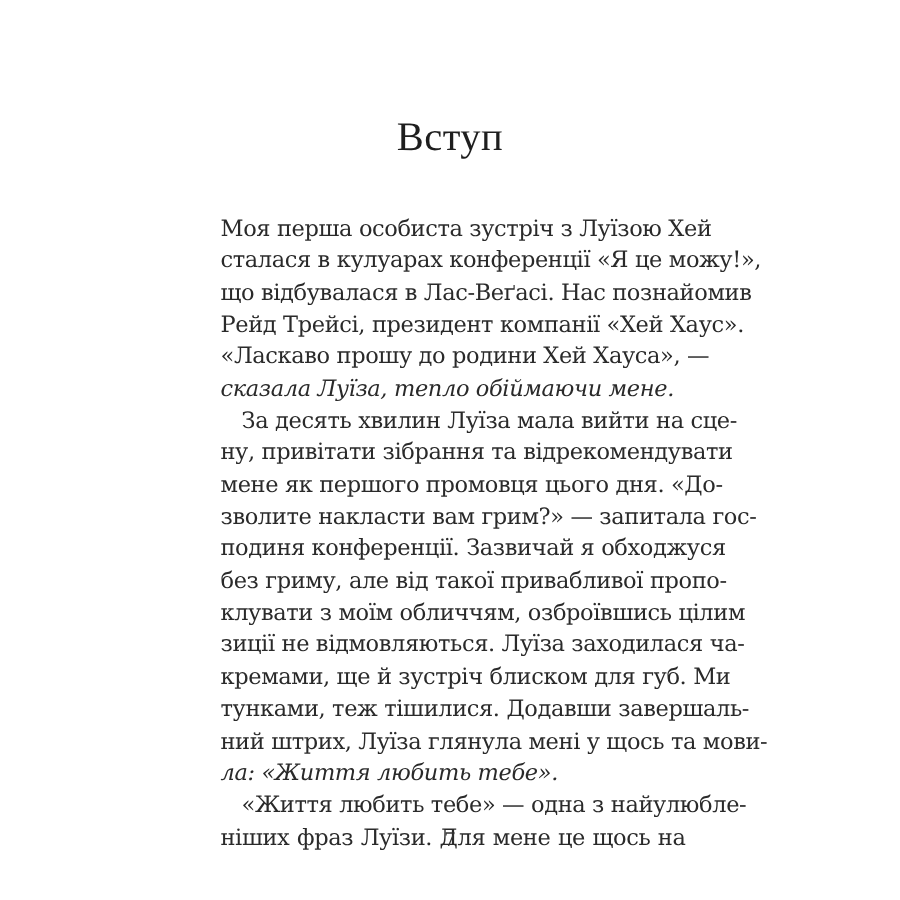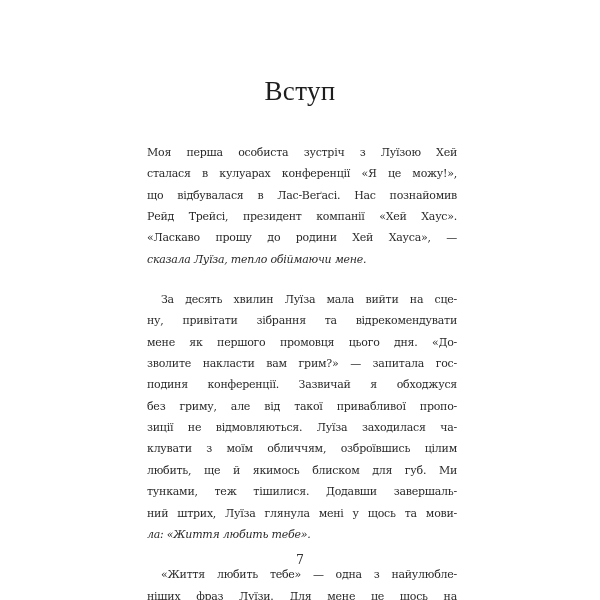--- a/index.html
+++ b/index.html
@@ -14,28 +14,28 @@
     position: absolute; left: 0; width: 600px; top: 76px;
     text-align: center;
     font-family: "Liberation Serif", serif;
     font-size: 27px; color: #1e1e1e; letter-spacing: 0.3px;
   }
   .body-text {
     position: absolute; left: 147px; width: 310px; top: 142px;
   }
   .line {
     height: 21.35px; line-height: 21.35px;
-    font-size: 11px;
+    font-size: 15px;
     white-space: nowrap;
     text-align: justify;
     text-align-last: justify;
     letter-spacing: -0.25px;
   }
   .line.last { text-align-last: left; font-style: italic; }
-  .line.indent { text-indent: 14px; margin-top: 19px; }
+  .line.indent { text-indent: 14px; }
   .pageno {
     position: absolute; left: 0; width: 600px; top: 552px;
     text-align: center; font-size: 12.5px; color: #333;
   }
 </style>
 </head>
 <body>
 
 <div class="page">
   <div class="title">Вступ</div>
@@ -45,23 +45,23 @@
       <div class="line">що відбувалася в Лас-Веґасі. Нас познайомив</div>
       <div class="line">Рейд Трейсі, президент компанії «Хей Хаус».</div>
       <div class="line">«Ласкаво прошу до родини Хей Хауса», —</div>
       <div class="line last">сказала Луїза, тепло обіймаючи мене.</div>
       <div class="line indent">За десять хвилин Луїза мала вийти на сце-</div>
       <div class="line">ну, привітати зібрання та відрекомендувати</div>
       <div class="line">мене як першого промовця цього дня. «До-</div>
       <div class="line">зволите накласти вам грим?» — запитала гос-</div>
       <div class="line">подиня конференції. Зазвичай я обходжуся</div>
       <div class="line">без гриму, але від такої привабливої пропо-</div>
+      <div class="line">клувати з моїм обличчям, озброївшись цілим</div>
       <div class="line">зиції не відмовляються. Луїза заходилася ча-</div>
-      <div class="line">клувати з моїм обличчям, озброївшись цілим</div>
-      <div class="line">любить, ще й якимось блиском для губ. Ми</div>
+      <div class="line">кремами, ще й зустріч блиском для губ. Ми</div>
       <div class="line">тунками, теж тішилися. Додавши завершаль-</div>
       <div class="line">ний штрих, Луїза глянула мені у щось та мови-</div>
       <div class="line last">ла: «Життя любить тебе».</div>
       <div class="line indent">«Життя любить тебе» — одна з найулюбле-</div>
       <div class="line">ніших фраз Луїзи. Для мене це щось на</div>
     </div>
   <div class="pageno">7</div>
 </div>
 
 </body></html>

